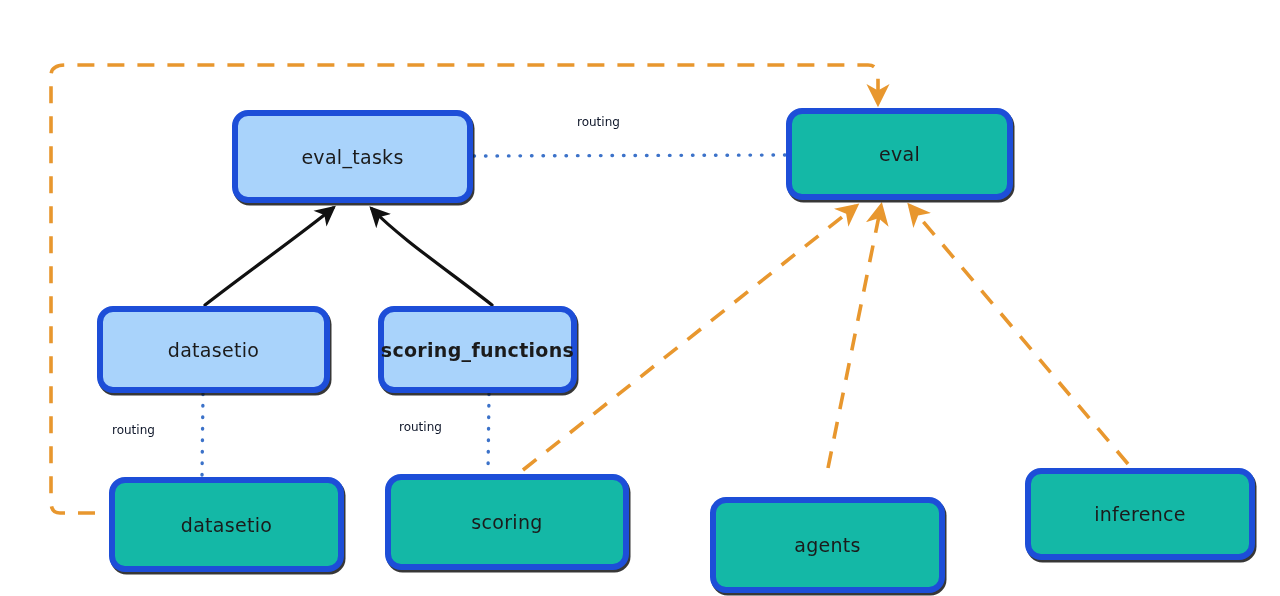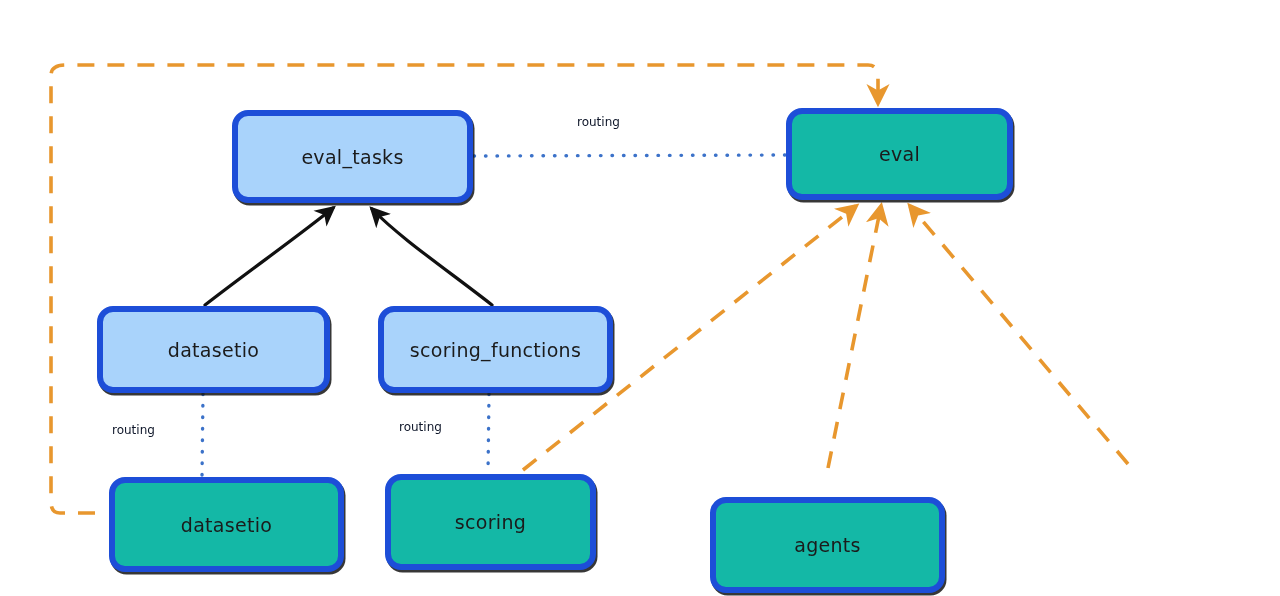--- a/index.html
+++ b/index.html
@@ -90,36 +90,39 @@
   </div>
 
   <div class="node green" style="left:786px; top:108px; width:227px; height:92px;">
     <span>eval</span>
   </div>
 
   <div class="node blue" style="left:97px; top:306px; width:233px; height:87px;">
     <span>datasetio</span>
   </div>
 
-  <div class="node blue" style="left:378px; top:306px; width:235px; height:87px;">
+  <div class="node blue" style="left:378px; top:306px; width:199px; height:87px;font-weight:bold;">
     <span>scoring_functions</span>
   </div>
 
   <div class="node green" style="left:95px; top:477px; width:235px; height:95px;margin-left:14px;">
     <span>datasetio</span>
   </div>
 
-  <div class="node green" style="left:385px; top:474px; width:211px; height:96px;">
+  <div class="node green" style="left:385px; top:474px; width:244px; height:96px;">
     <span>scoring</span>
   </div>
 
   <div class="node green" style="left:710px; top:472px; width:235px; height:96px;margin-top:25px;">
     <span>agents</span>
   </div>
 
+  <div class="node green" style="left:1025px; top:468px; width:230px; height:92px;">
+    <span>inference</span>
+  </div>
 
   <div class="edge-label" style="left:577px; top:115px;">routing</div>
 
   <div class="edge-label" style="left:112px; top:423px;">routing</div>
 
   <div class="edge-label" style="left:399px; top:420px;">routing</div>
 
 </div>
 
 </body></html>

